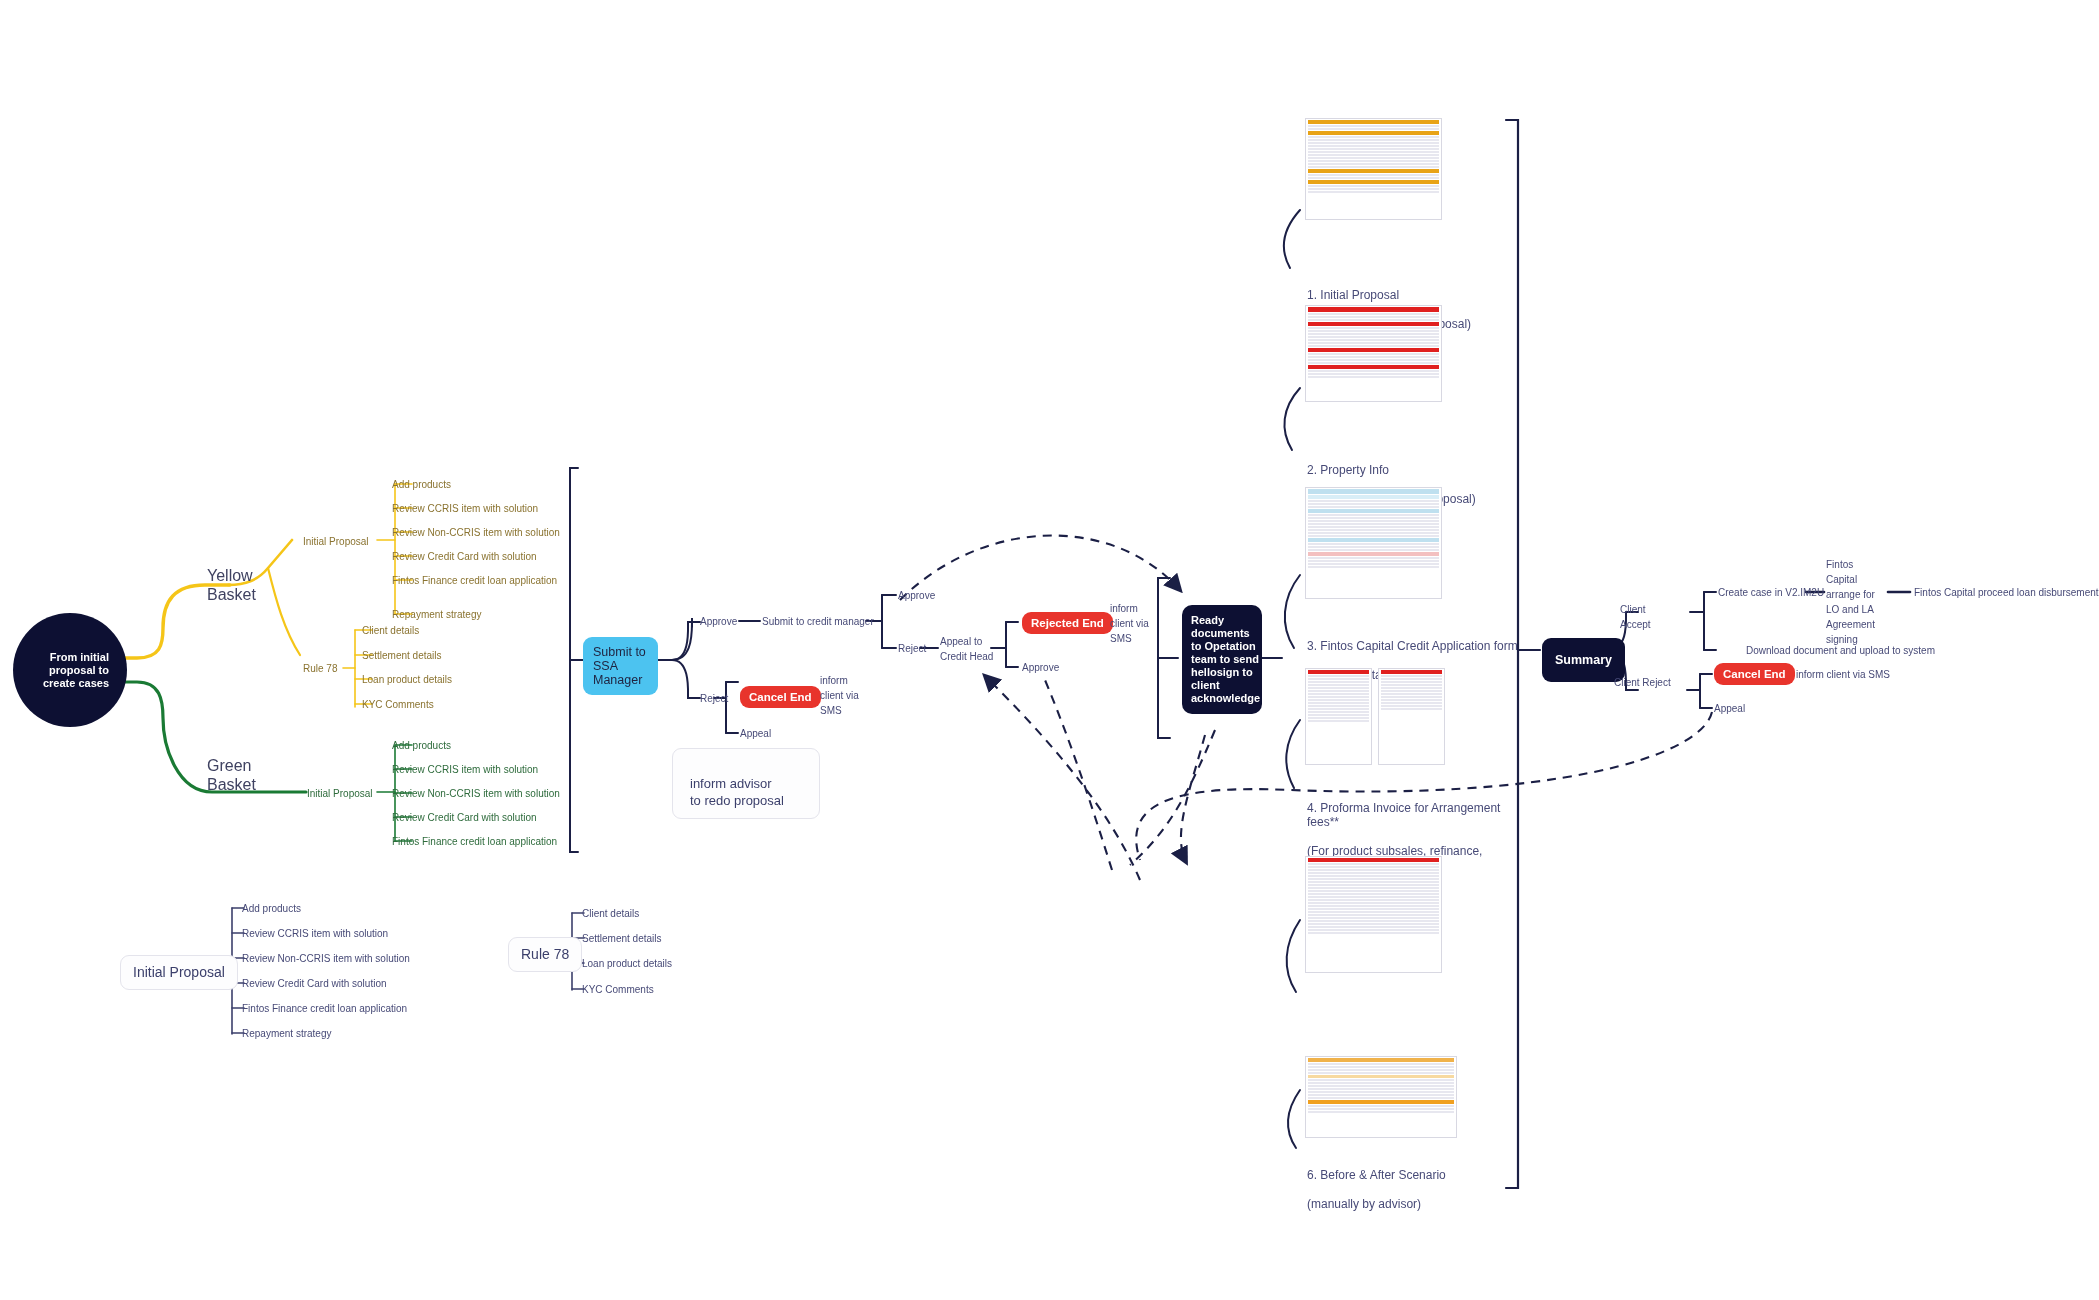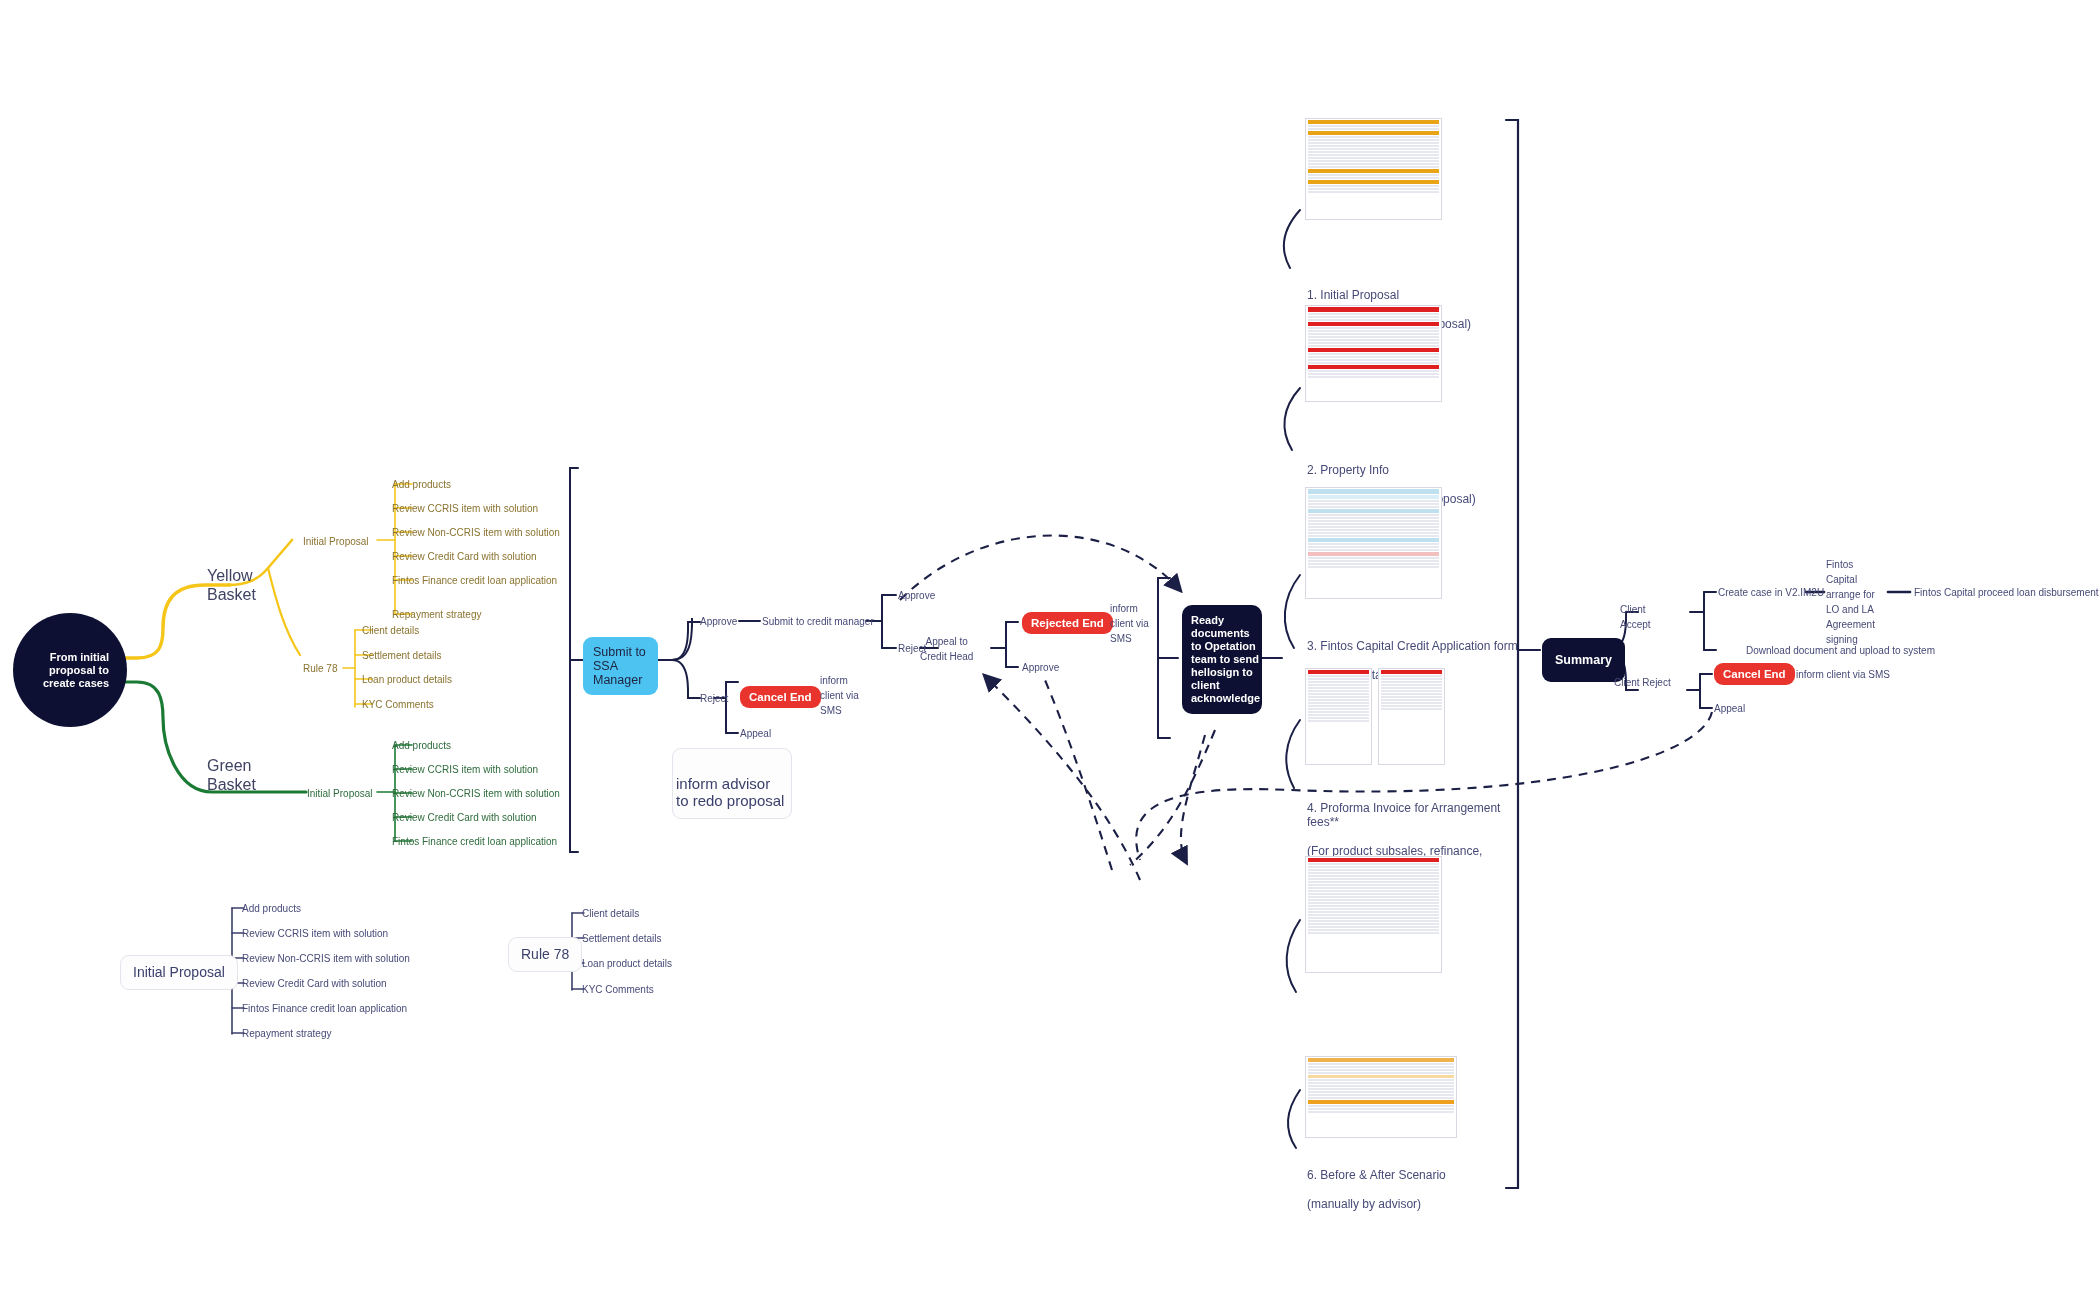--- a/index.html
+++ b/index.html
@@ -17,22 +17,22 @@
        display:flex;align-items:center;justify-content:center;text-align:right;
        font-size:11px;line-height:13px;font-weight:bold;padding:0 18px;box-sizing:border-box;}
   .blue-box{background:#4cc3f0;color:#233;border-radius:9px;padding:8px 10px;
        font-size:12.5px;line-height:14px;color:#1f2340;}
   .black-box{background:#0d1033;color:#fff;border-radius:10px;padding:9px 9px;
        font-size:11px;line-height:13px;font-weight:bold;}
   .black-pill{background:#0d1033;color:#fff;border-radius:9px;padding:15px 13px;
        font-size:12.5px;font-weight:bold;}
   .red-pill{background:#e8342c;color:#fff;border-radius:9px;padding:5px 9px;
        font-size:11.5px;font-weight:bold;white-space:nowrap;}
-  .white-box{background:#fdfdfe;border:1px solid #e4e4ec;border-radius:9px;padding:9px 3px;
-       font-size:15px;line-height:17px;color:#3b3f6b;}
+  .white-box{background:#fdfdfe;border:1px solid #e4e4ec;border-radius:9px;padding:9px 17px;
+       font-size:13px;line-height:17px;color:#3b3f6b;}
   .white-box.sm{font-size:14px;padding:8px 12px;}
 
   .thumb{position:absolute;background:#fff;border:1px solid #d8d8e2;overflow:hidden;}
   .thumb .rowline{height:2px;margin:1px 2px;background:#e7e7ef;}
   .thumb .band{margin:1px 2px;}
   .doc-cap{position:absolute;font-size:12px;line-height:14.5px;color:#474a77;white-space:pre-line;}
 </style>
 </head>
 <body>
 
@@ -198,21 +198,21 @@
 SMS</div>
   <div class="lbl" style="left:740px;top:726px;">Appeal</div>
 
   <div class="white-box" style="position:absolute;left:672px;top:748px;width:112px;white-space:pre-line;">
     <span>inform advisor
 to redo proposal</span>
   </div>
 
   <div class="lbl" style="left:898px;top:588px;">Approve</div>
   <div class="lbl" style="left:898px;top:641px;">Reject</div>
-  <div class="lbl" style="left:920px;top:634px;white-space:pre-line;text-align:center;">Appeal to
+  <div class="lbl" style="left:940px;top:634px;white-space:pre-line;">Appeal to
 Credit Head</div>
 
   <div class="red-pill" style="position:absolute;left:1022px;top:612px;">
     <span>Rejected End</span>
   </div>
   <div class="lbl" style="left:1110px;top:601px;white-space:pre-line;">inform
 client via
 SMS</div>
   <div class="lbl" style="left:1022px;top:660px;">Approve</div>
 

